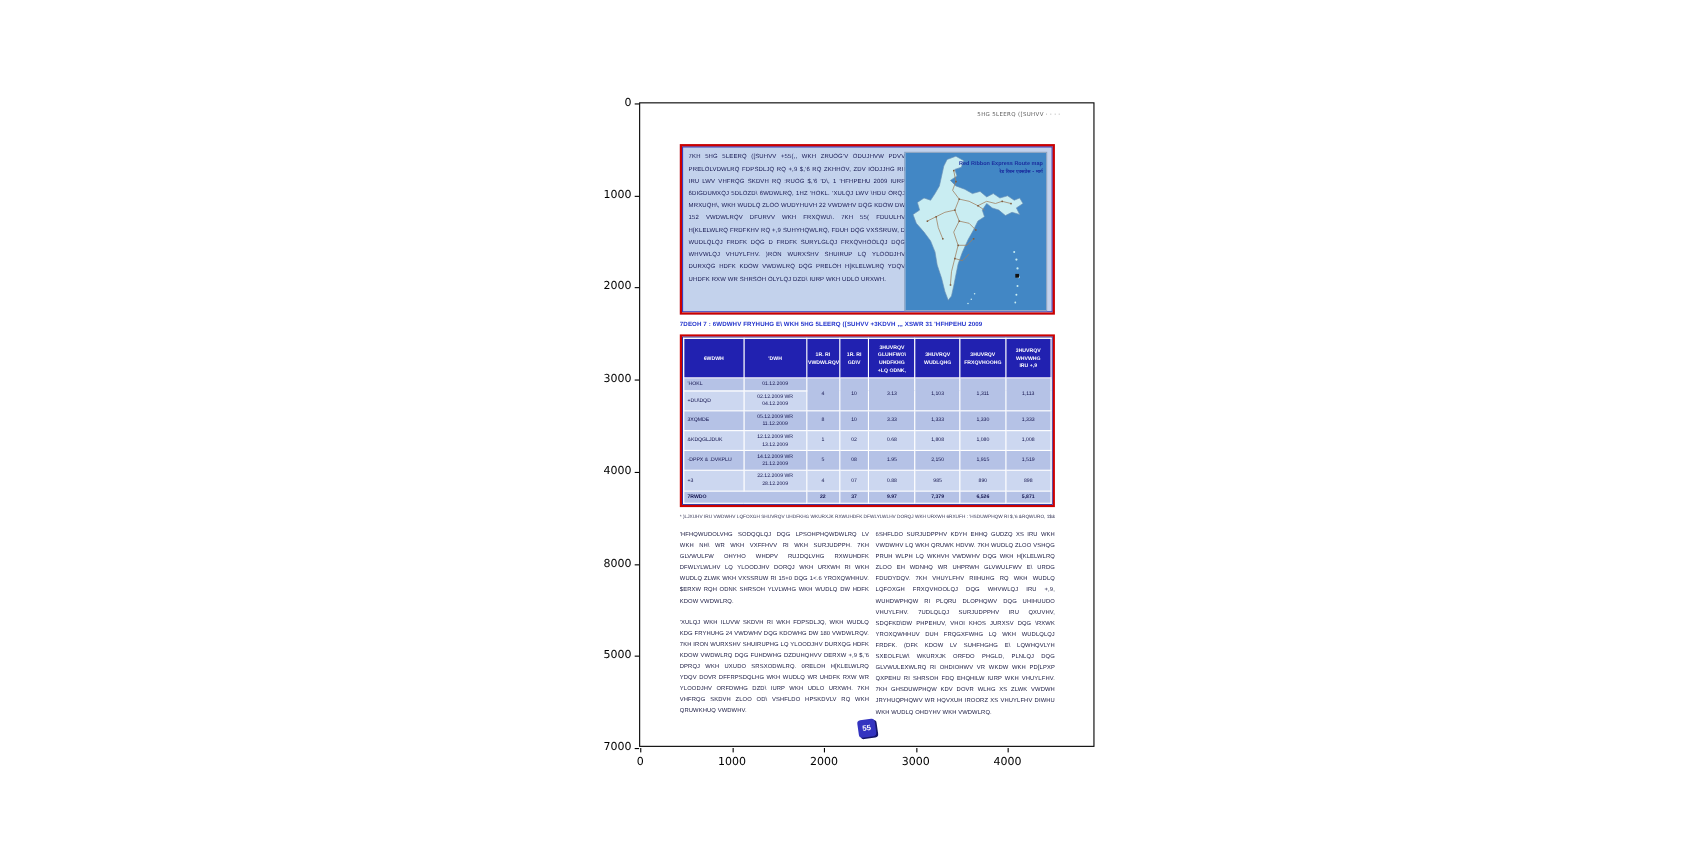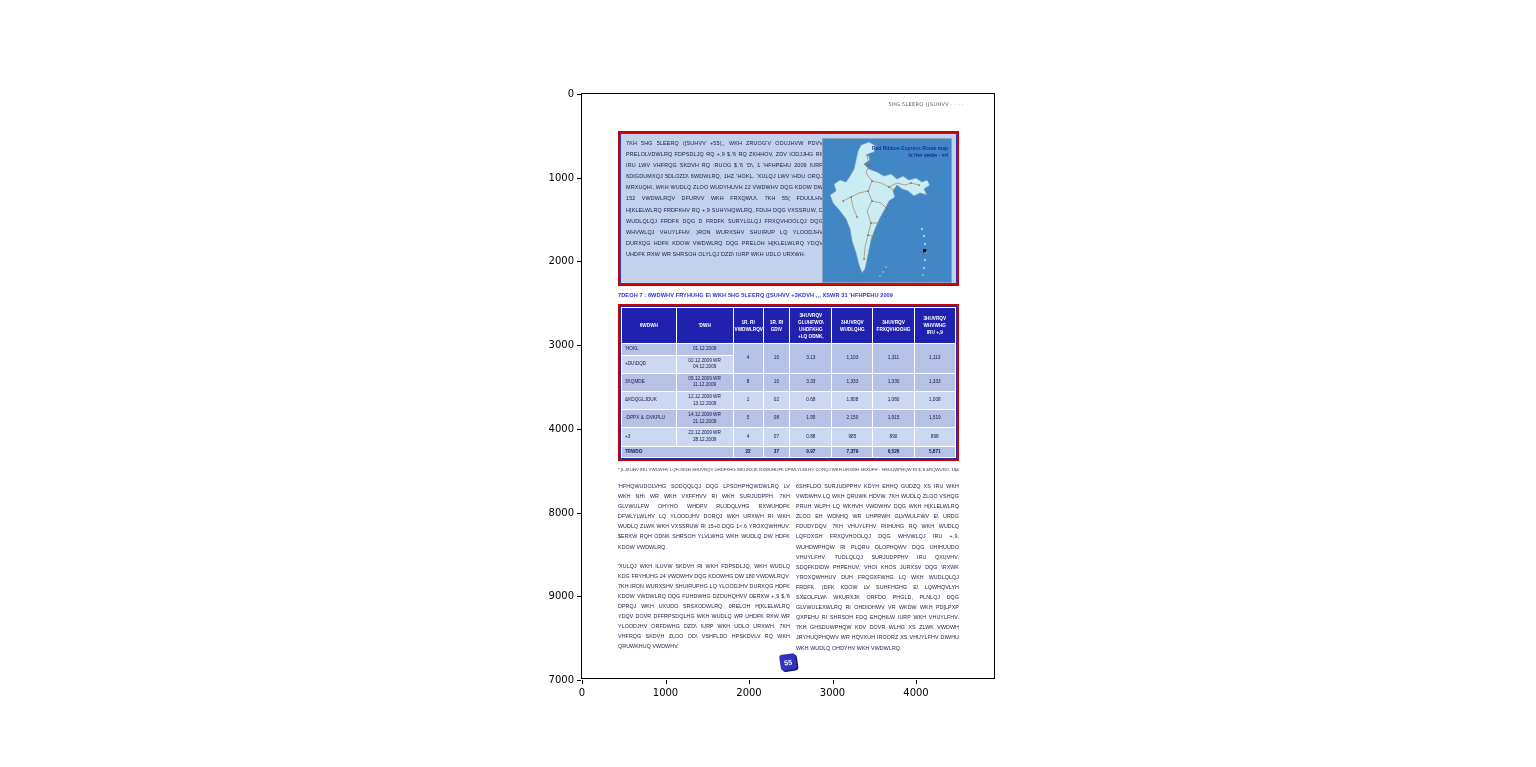--- a/index.html
+++ b/index.html
@@ -251,17 +251,17 @@
       <div class="tick-label-y" style="top: 83.71px;">1000</div>
       <div class="tick-mark-y" style="top: 167.42px;"></div>
       <div class="tick-label-y" style="top: 167.42px;">2000</div>
       <div class="tick-mark-y" style="top: 251.13px;"></div>
       <div class="tick-label-y" style="top: 251.13px;">3000</div>
       <div class="tick-mark-y" style="top: 334.84px;"></div>
       <div class="tick-label-y" style="top: 334.84px;">4000</div>
       <div class="tick-mark-y" style="top: 418.55px;"></div>
       <div class="tick-label-y" style="top: 418.55px;">8000</div>
       <div class="tick-mark-y" style="top: 502.26px;"></div>
-      <div class="tick-label-y" style="top: 502.26px;">9000</div>
+      <div class="tick-label-y" style="top: 502.26px;">5000</div>
       <div class="tick-mark-y" style="top: 585.97px;"></div>
       <div class="tick-label-y" style="top: 585.97px; text-align: right;">7000</div>
     </div>
 </div>
 
 </body></html>

